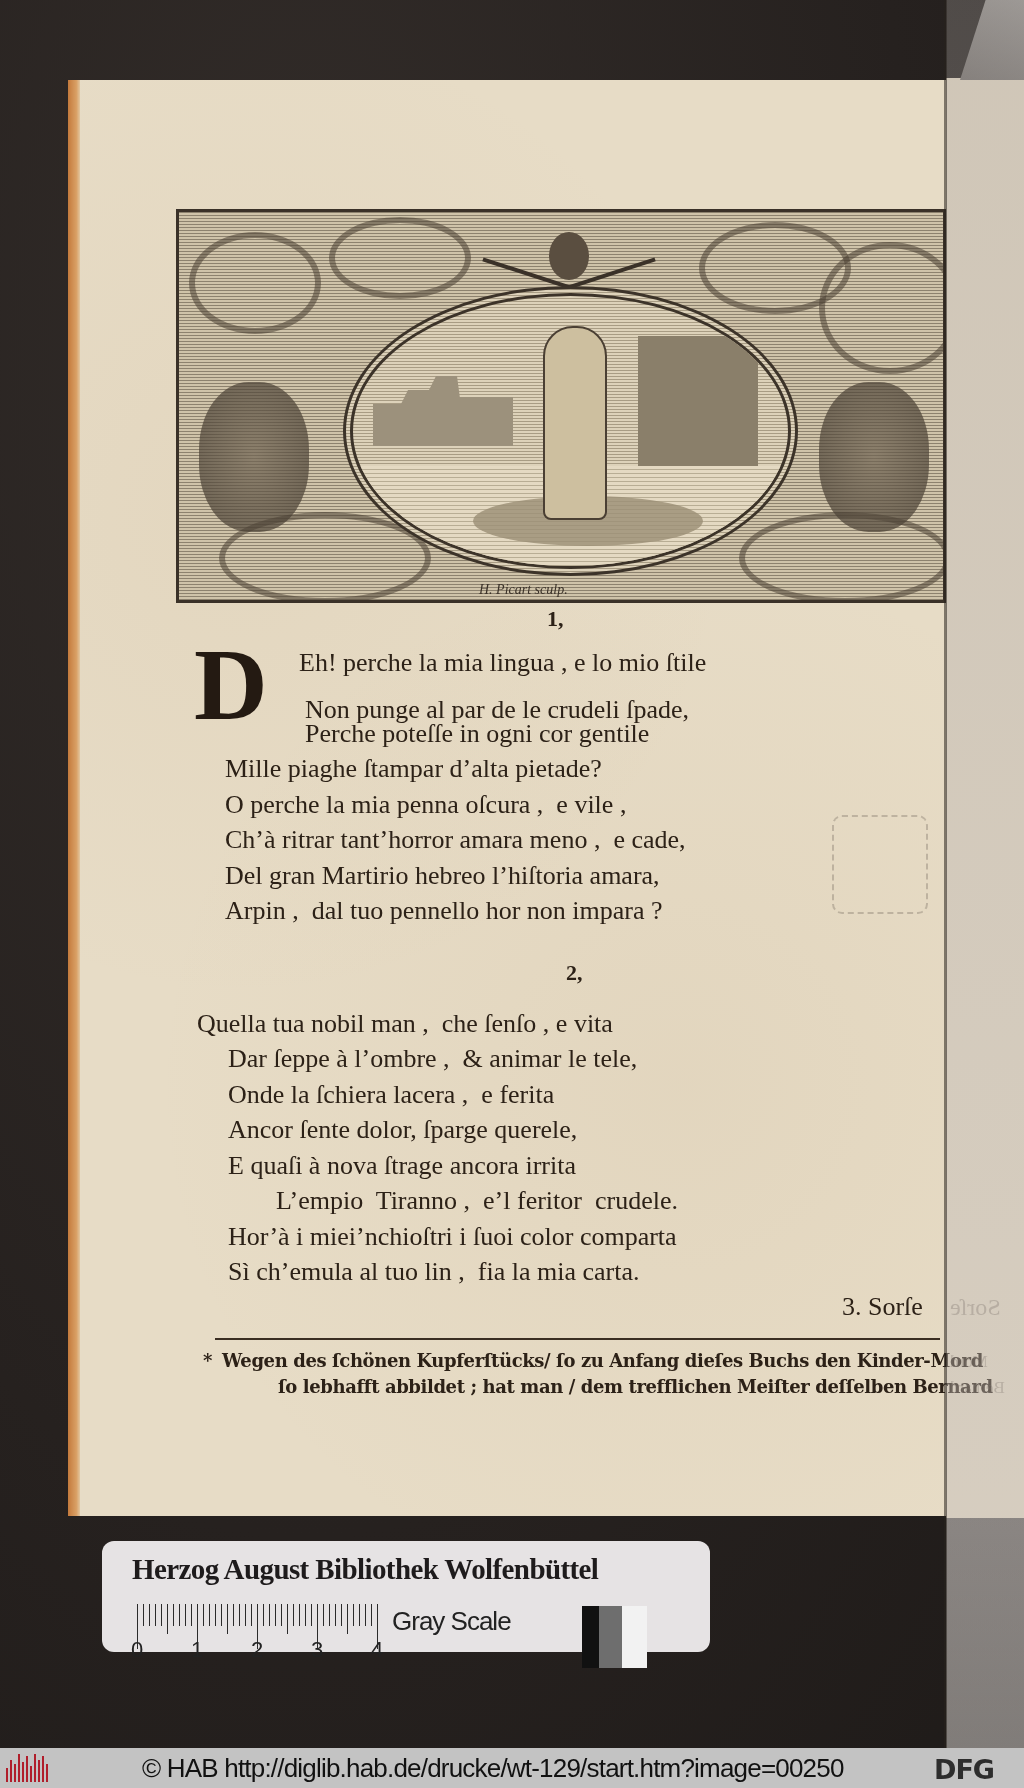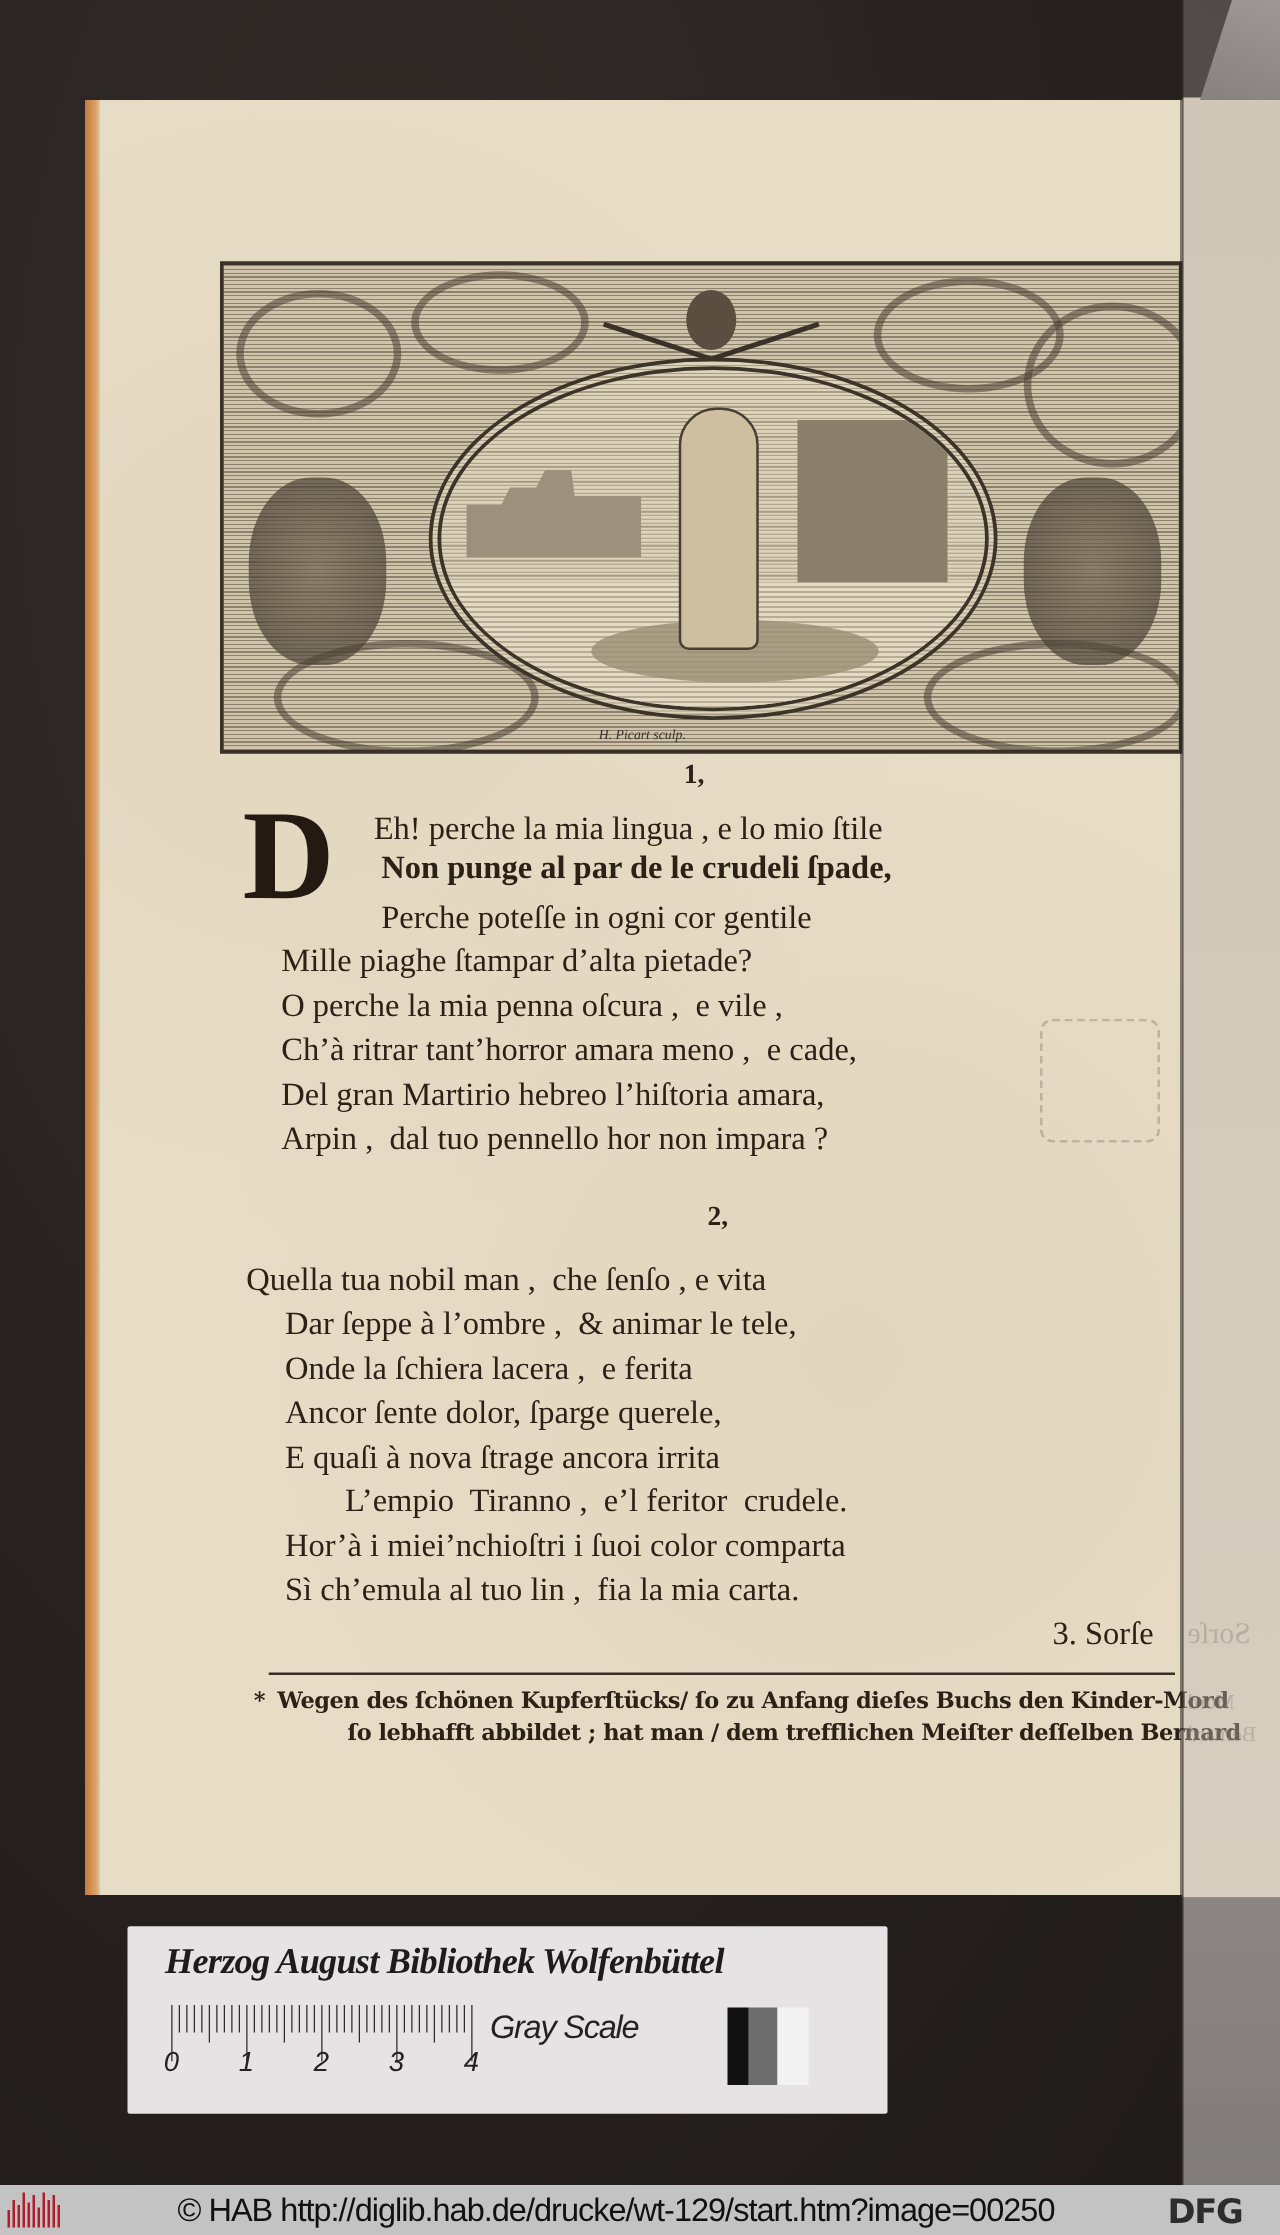--- a/index.html
+++ b/index.html
@@ -21,35 +21,35 @@
   .engraving{position:absolute;left:176px;top:209px;width:770px;height:394px;border:3px solid #3a3128;box-sizing:border-box;
      background:repeating-linear-gradient(0deg,#8d826e 0 1px,#cfc3a9 1px 3px);overflow:hidden;}
   .engraving .scroll{position:absolute;border:6px solid #4a3f33;border-radius:50%;opacity:.55;}
   .medallion{position:absolute;left:164px;top:74px;width:455px;height:290px;border-radius:50%;
      border:10px double #3c3329;background:repeating-linear-gradient(0deg,#a89c84 0 1px,#ddd2ba 1px 3px);box-sizing:border-box;overflow:hidden;}
   .medallion .city{position:absolute;left:20px;top:80px;width:140px;height:70px;background:#9c917c;clip-path:polygon(0 40%,20% 40%,25% 20%,40% 20%,45% 0,60% 0,62% 30%,100% 30%,100% 100%,0 100%);}
   .medallion .fort{position:absolute;left:285px;top:40px;width:120px;height:130px;background:#8a7f6a;}
   .medallion .figure{position:absolute;left:190px;top:30px;width:60px;height:190px;background:#cdbf9f;border:2px solid #4a3f33;border-radius:30px 30px 8px 8px;}
   .medallion .ground{position:absolute;left:0;top:170px;width:100%;height:120px;background:repeating-linear-gradient(0deg,#b8ad94 0 1px,#e4d9c2 1px 4px);}
   .medallion .bodies{position:absolute;left:120px;top:200px;width:230px;height:50px;border-radius:50%;background:#9a8d74;opacity:.8;}
-  .sig{position:absolute;left:300px;top:370px;font-size:11px;font-style:italic;color:#3a3128;}
+  .sig{position:absolute;left:300px;top:370px;font-size:14px;font-style:italic;color:#3a3128;}
   .creature{position:absolute;width:110px;height:150px;border-radius:45%;background:radial-gradient(ellipse,#6f6352,#3d342a);opacity:.7;}
   .mask{position:absolute;left:370px;top:20px;width:40px;height:48px;border-radius:50%;background:#5a4e40;}
   .sword{position:absolute;height:4px;background:#3a3128;width:160px;}
   
   .verse{position:absolute;color:#2c2117;font-size:26px;line-height:35.5px;white-space:pre;}
   .stanza-num{position:absolute;color:#2c2117;font-size:22px;font-weight:bold;}
   .dropcap{position:absolute;left:194px;top:640px;font-size:102px;line-height:90px;font-weight:bold;color:#241a12;}
   .catchword{position:absolute;left:842px;top:1292px;font-size:26px;color:#2c2117;}
   .rule{position:absolute;left:215px;top:1338px;width:725px;height:2px;background:#3a2e22;}
   .footnote{position:absolute;font-family:"DejaVu Serif",serif;font-size:18px;font-weight:bold;color:#2c2117;white-space:pre;letter-spacing:-.4px;}
   .ghost{position:absolute;color:rgba(80,70,60,.35);font-size:24px;white-space:pre;}
   .ghost-ornament{position:absolute;left:832px;top:815px;width:92px;height:95px;border:2px dashed rgba(100,90,80,.3);border-radius:10px;}
   
-  .card{position:absolute;left:102px;top:1541px;width:608px;height:150px;background:#e6e3e4;border-radius:2px;font-style:italic;}
+  .card{position:absolute;left:102px;top:1541px;width:608px;height:111px;background:#e6e3e4;border-radius:12px;}
   .card-title{position:absolute;left:30px;top:12px;font-size:29px;font-weight:bold;color:#1e1b1c;letter-spacing:-.6px;white-space:nowrap;}
   .ruler{position:absolute;left:35px;top:63px;width:240px;height:45px;}
   .tick{position:absolute;top:0;width:1px;background:#2b2b2b;}
   .rnum{position:absolute;top:96px;font-family:"Liberation Sans",sans-serif;font-size:22px;color:#222;}
   .gray-label{position:absolute;left:290px;top:65px;font-family:"Liberation Sans",sans-serif;font-size:26px;color:#222;letter-spacing:-1px;}
   .swatch{position:absolute;top:65px;height:62px;}
   
   .footer{position:absolute;left:0;top:1748px;width:1024px;height:40px;background:#c3c3c3;}
   .footer-logo{position:absolute;left:4px;top:6px;width:44px;height:28px;}
   .footer-logo span{position:absolute;bottom:0;width:2px;background:#b01e2b;}
@@ -87,21 +87,21 @@
     <div class="figure"></div>
   </div>
   <div class="sig">H. Picart sculp.</div>
 </div>
 
 <div class="ghost-ornament"></div>
 
 <div class="stanza-num" style="left:547px;top:606px;">1,</div>
 <div class="dropcap">D</div>
 <div class="verse" style="left:275px;top:645px;margin-left:24px;">Eh! perche la mia lingua , e lo mio ſtile</div>
-<div class="verse" style="left:305px;top:676px;font-weight:bold;">Non punge al par de le crudeli ſpade,</div>
+<div class="verse" style="left:305px;top:692px;">Non punge al par de le crudeli ſpade,</div>
 <div class="verse" style="left:305px;top:716px;">Perche poteſſe in ogni cor gentile</div>
 <div class="verse" style="left:225px;top:751px;">Mille piaghe ſtampar d’alta pietade?</div>
 <div class="verse" style="left:225px;top:787px;">O perche la mia penna oſcura ,  e vile ,</div>
 <div class="verse" style="left:225px;top:822px;">Ch’à ritrar tant’horror amara meno ,  e cade,</div>
 <div class="verse" style="left:225px;top:858px;">Del gran Martirio hebreo l’hiſtoria amara,</div>
 <div class="verse" style="left:225px;top:893px;">Arpin ,  dal tuo pennello hor non impara ?</div>
 
 <div class="stanza-num" style="left:566px;top:960px;">2,</div>
 <div class="verse" style="left:197px;top:1006px;">Quella tua nobil man ,  che ſenſo , e vita</div>
 <div class="verse" style="left:228px;top:1041px;">Dar ſeppe à l’ombre ,  &amp; animar le tele,</div>

